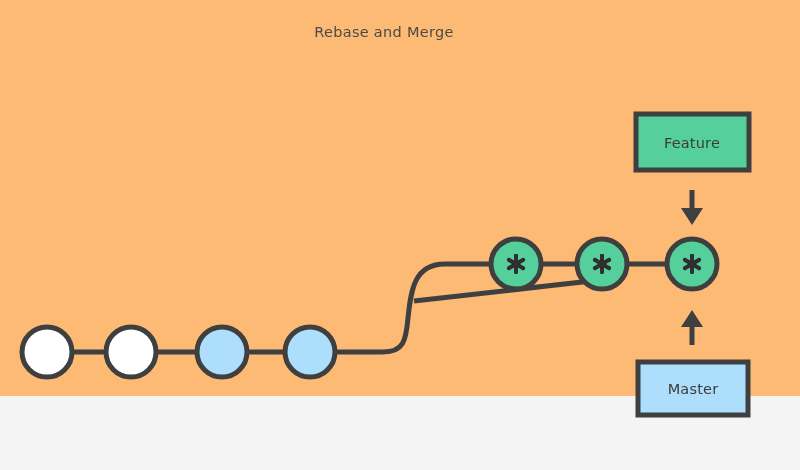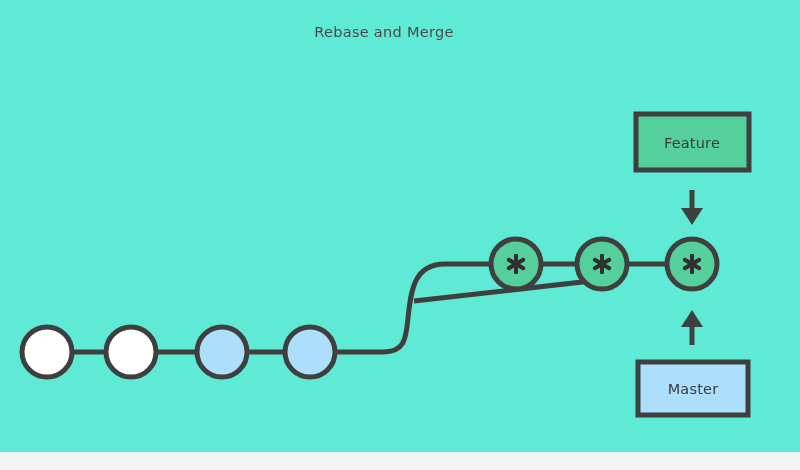--- a/index.html
+++ b/index.html
@@ -9,22 +9,22 @@
   body {
     width: 800px;
     height: 470px;
     background: #f4f4f4;
     font-family: "DejaVu Sans", sans-serif;
     overflow: hidden;
   }
   #diagram-root {
     position: relative;
     width: 800px;
-    height: 452px;
-    background: #5eead4;
+    height: 396px;
+    background: #fdba74;
   }
   svg#git-graph {
     display: block;
     width: 800px;
     height: 470px;
   }
   .diagram-title {
     font-size: 14.5px;
     fill: #4a4a4a;
     font-family: "DejaVu Sans", sans-serif;

